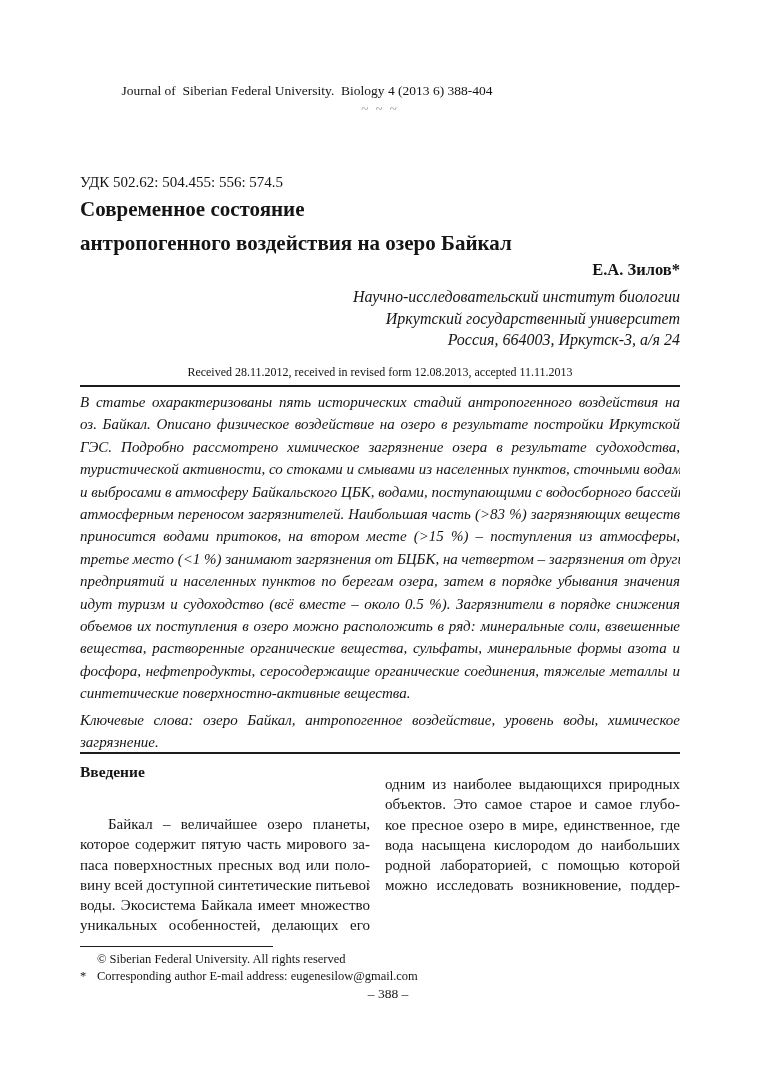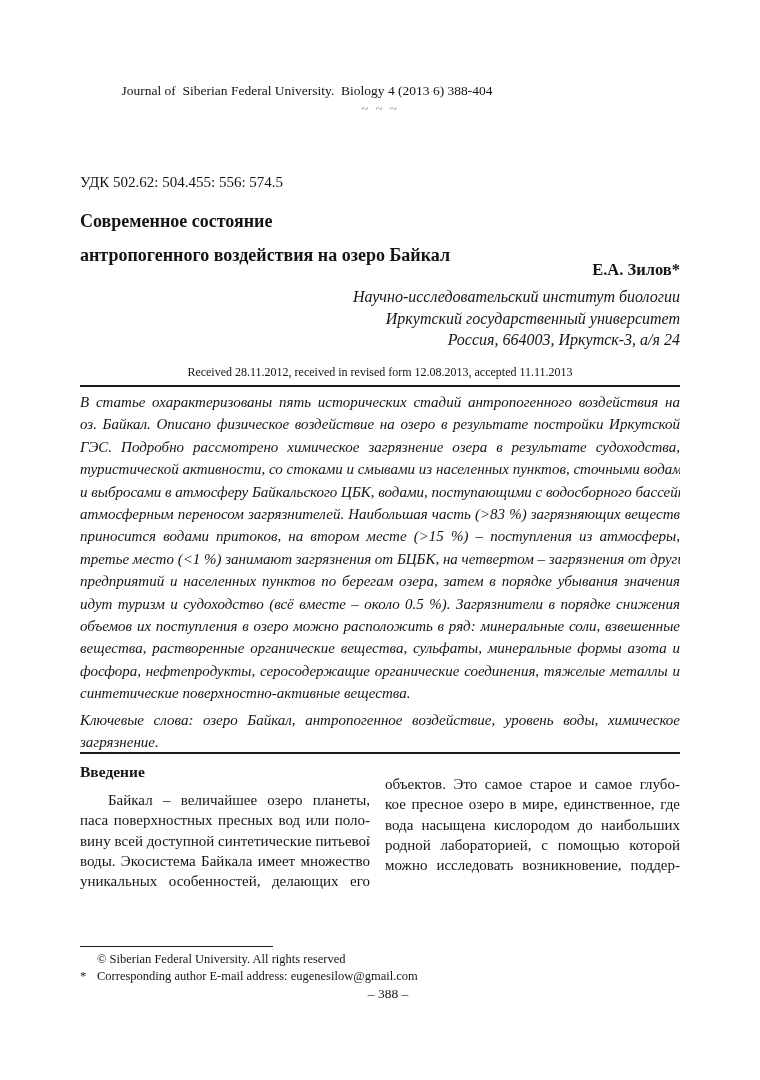--- a/index.html
+++ b/index.html
@@ -19,21 +19,21 @@
     text-align: center; font-size: 13.5px; white-space: pre;
   }
   .ornament {
     top: 101px; left: 0; width: 760px;
     text-align: center; font-size: 13px; color: #8a8a8a; letter-spacing: 2px;
   }
   .udc { top: 149px; left: 80px; font-size: 15px; margin-top: 25px; }
 
   .title {
     top: 192px; left: 80px; width: 570px;
-    font-size: 18px; font-weight: bold; line-height: 34px; margin-top: 12px;
+    font-size: 21px; font-weight: bold; line-height: 34px;
   }
 
   .author {
     top: 260px; left: 80px; width: 600px;
     text-align: right; font-size: 16.5px; font-weight: bold;
   }
   .affiliation {
     top: 286px; left: 80px; width: 600px;
     text-align: right; font-size: 16px; font-style: italic; line-height: 21.5px;
   }
@@ -64,21 +64,21 @@
   .col-right { top: 774px; left: 385px; width: 295px; font-size: 15px; line-height: 20.3px; }
 
   
   .jlines .line {
     text-align: justify;
     text-align-last: justify;
     white-space: nowrap;
     overflow: hidden;
   }
   .jlines.last-left .line:last-child { text-align-last: left; }
-  .indent-first .line:first-child { text-indent: 28px; }
+  .indent-first .line:first-child { text-indent: 28px; margin-top: 24px; }
 
   .foot-rule { top: 946px; left: 80px; width: 193px; border-top: 1.5px solid #1c1c1c; height: 0; }
   .footnotes { top: 951px; left: 80px; width: 600px; font-size: 12.5px; line-height: 16.5px; }
   .fn-row { display: flex; }
   .fn-marker { width: 17px; flex: none; }
   .page-number {
     top: 986px; left: 8px; width: 760px;
     text-align: center; font-size: 13.5px;
   }
 </style>
@@ -131,27 +131,29 @@
       <div class="line">Ключевые слова: озеро Байкал, антропогенное воздействие, уровень воды, химическое</div>
       <div class="line">загрязнение.</div>
     </div>
 
   <div class="abs rule rule-bottom"></div>
 
   <div class="abs intro-heading">Введение</div>
 
   <div class="abs col-left jlines indent-first">
       <div class="line">Байкал – величайшее озеро планеты,</div>
+      <div class="line">которое содержит пятую часть мирового за-</div>
       <div class="line">паса поверхностных пресных вод или поло-</div>
       <div class="line">вину всей доступной синтетические питьевой</div>
       <div class="line">воды. Экосистема Байкала имеет множество</div>
       <div class="line">уникальных особенностей, делающих его</div>
     </div>
 
   <div class="abs col-right jlines">
+      <div class="line">одним из наиболее выдающихся природных</div>
       <div class="line">объектов. Это самое старое и самое глубо-</div>
       <div class="line">кое пресное озеро в мире, единственное, где</div>
       <div class="line">вода насыщена кислородом до наибольших</div>
       <div class="line">родной лабораторией, с помощью которой</div>
       <div class="line">можно исследовать возникновение, поддер-</div>
     </div>
 
   <div class="abs foot-rule"></div>
 
   <div class="abs footnotes">

